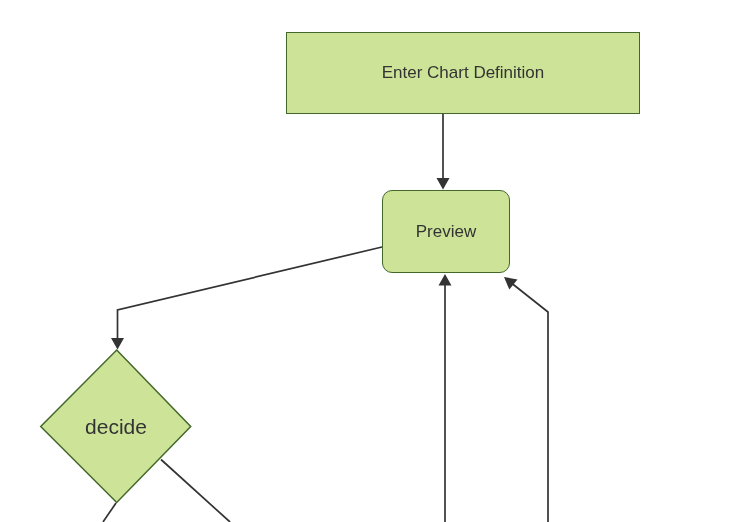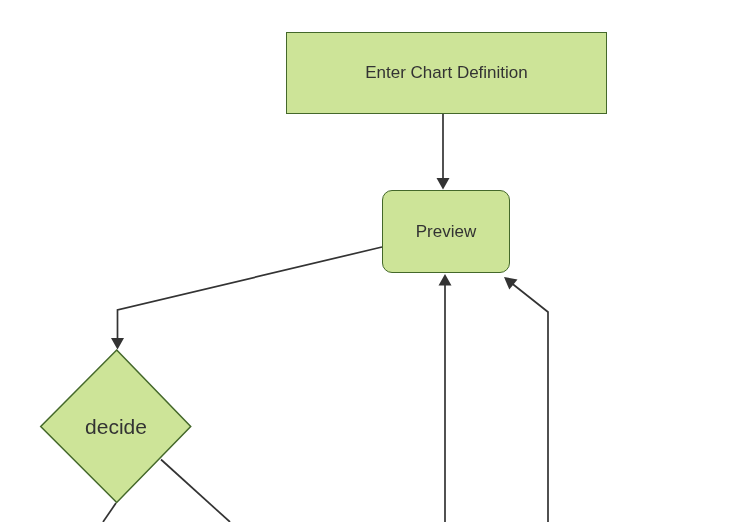--- a/index.html
+++ b/index.html
@@ -44,21 +44,21 @@
     display: flex;
     align-items: center;
     justify-content: center;
     color: var(--text, #333333);
     font-size: 17px;
     text-align: center;
   }
   .node-rect {
     left: 286px;
     top: 32px;
-    width: 321px;
+    width: 354px;
     height: 82px;
   }
   .node-rounded {
     left: 382px;
     top: 190px;
     width: 128px;
     height: 83px;
     border-radius: 10px;
   }
   .diamond-label {

